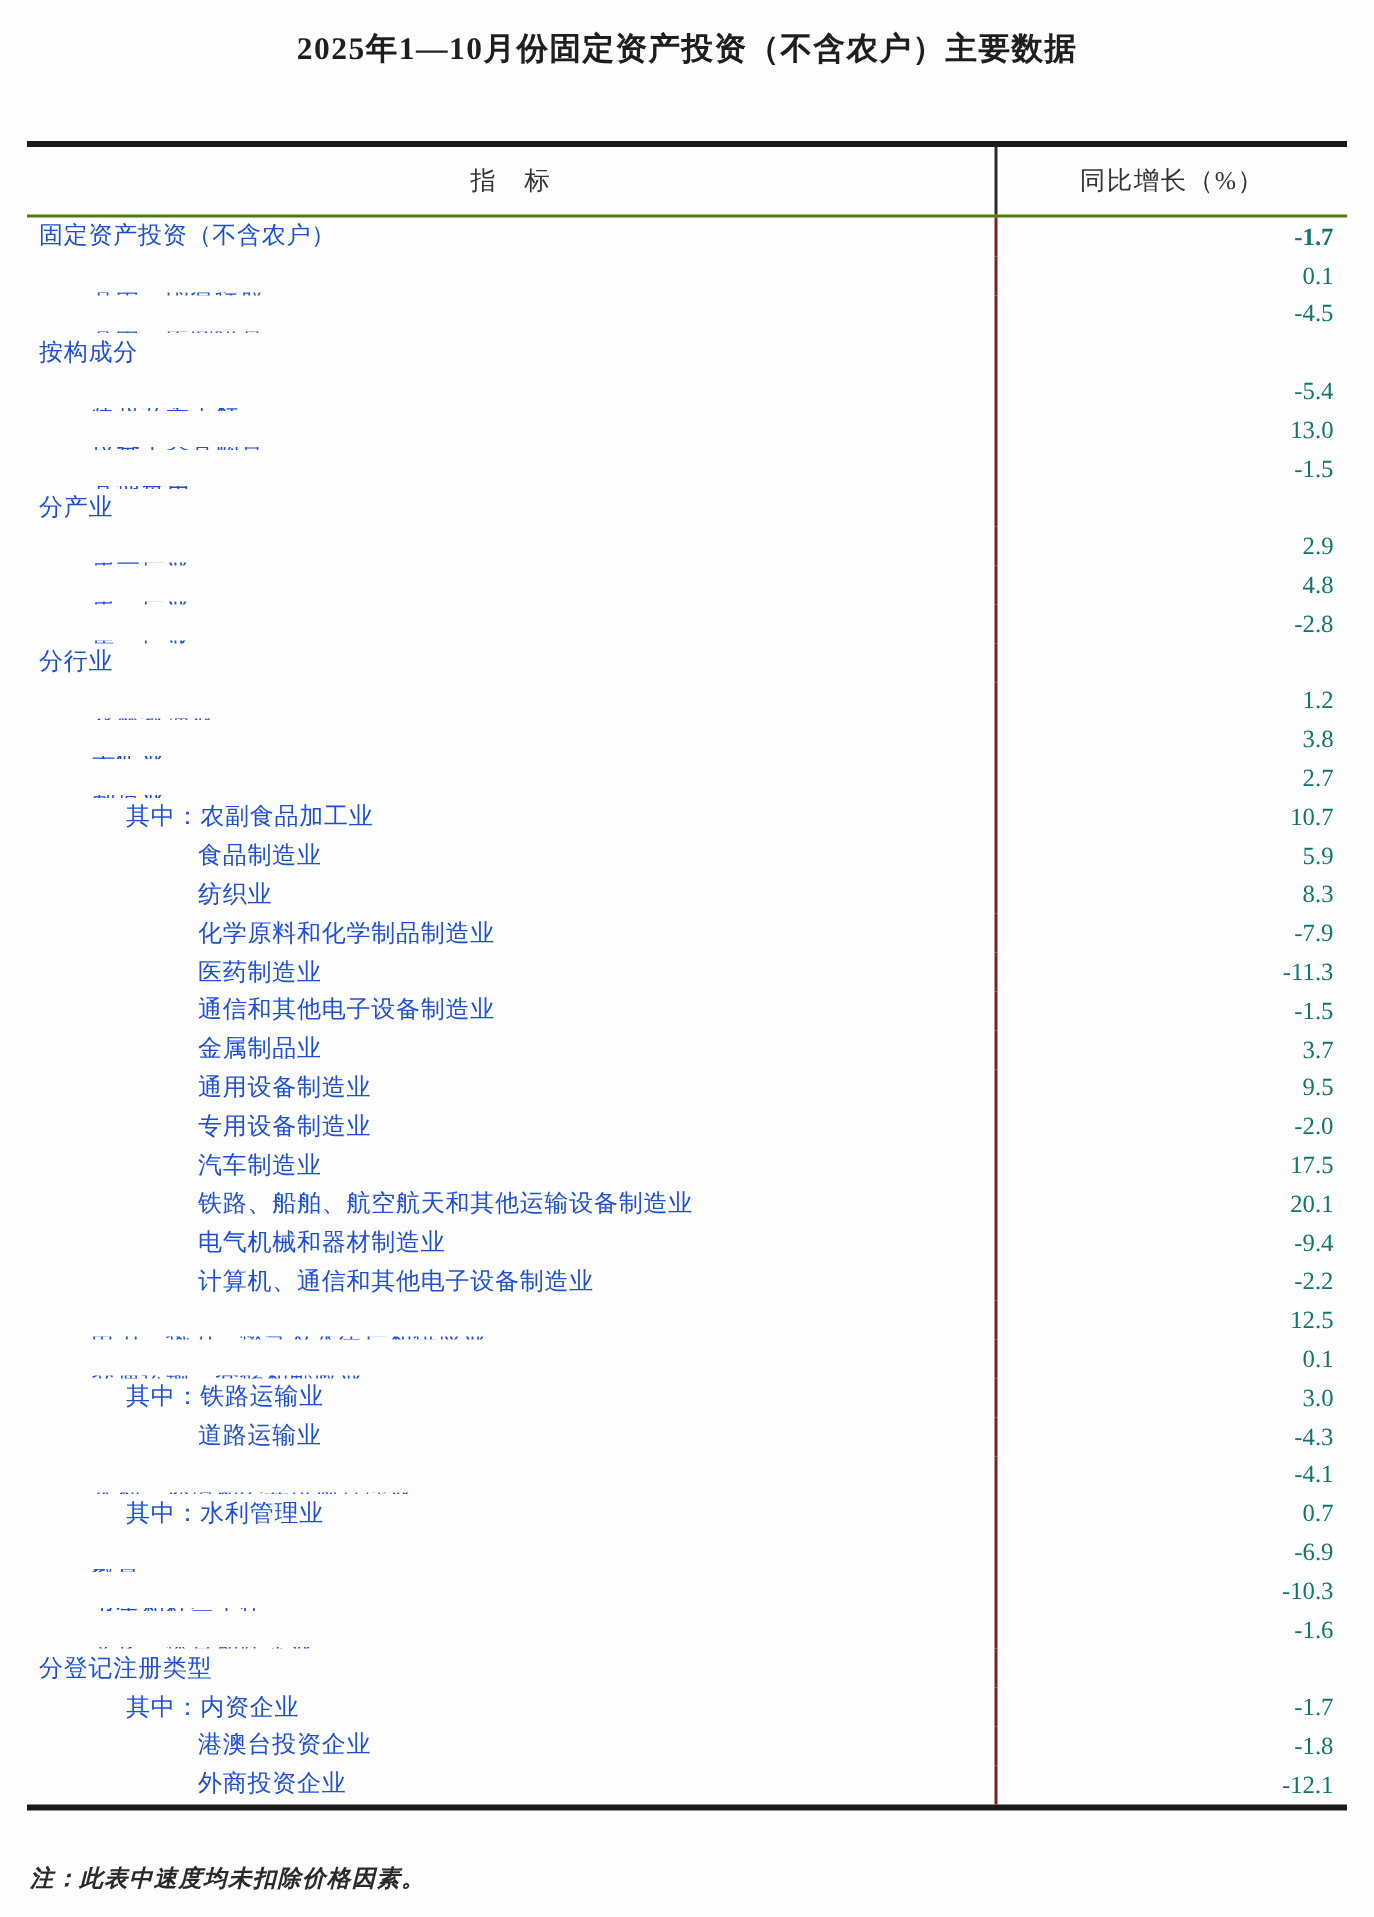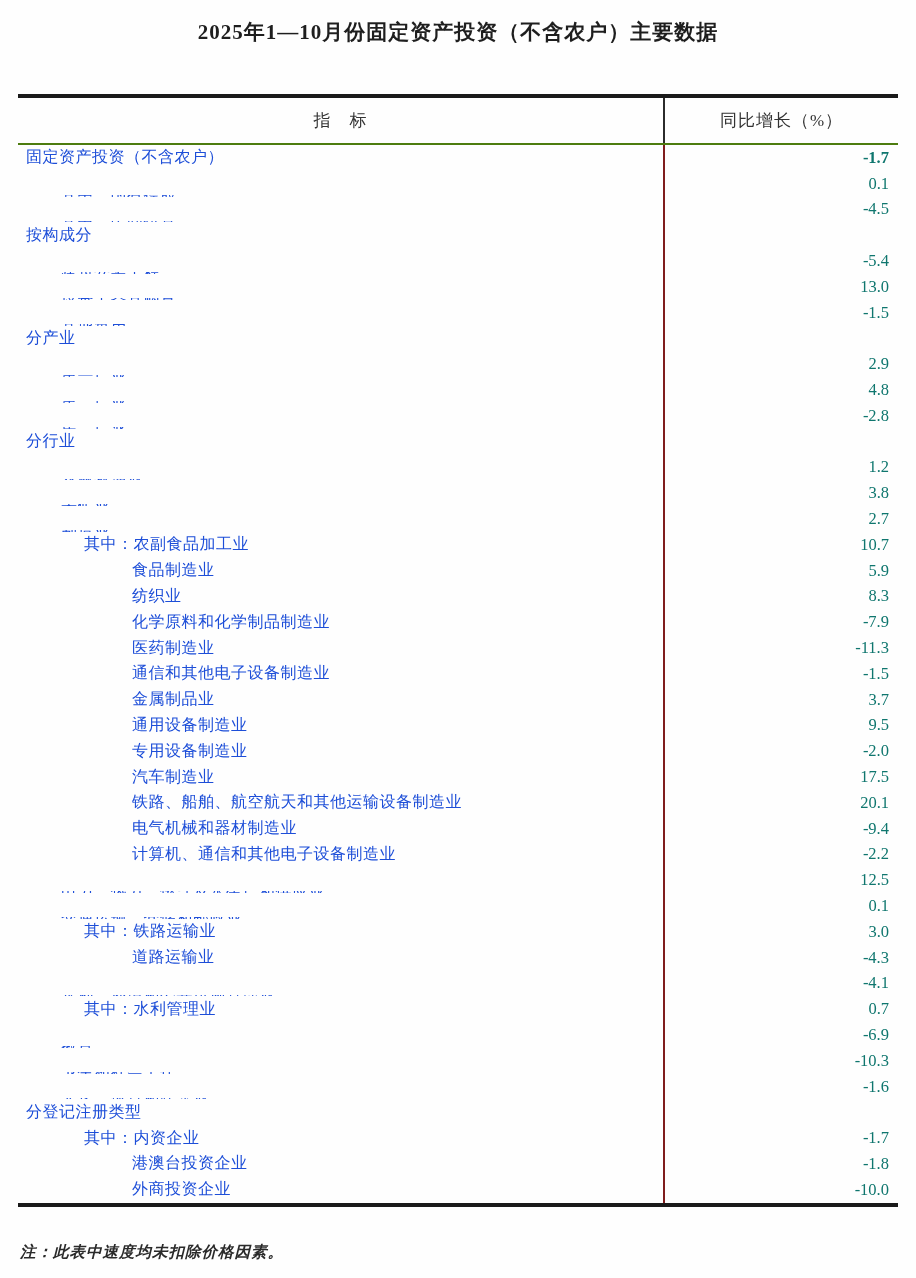--- a/index.html
+++ b/index.html
@@ -245,20 +245,20 @@
         <div class="row">
           <div class="cell label indent-2">其中：内资企业</div>
           <div class="cell value">-1.7</div>
         </div>
         <div class="row">
           <div class="cell label indent-3">港澳台投资企业</div>
           <div class="cell value">-1.8</div>
         </div>
         <div class="row">
           <div class="cell label indent-3">外商投资企业</div>
-          <div class="cell value">-10.0</div>
+          <div class="cell value">-12.1</div>
         </div>
       </div>
   </div>
 
   <div class="note">注：此表中速度均未扣除价格因素。</div>
 
 </div>
 
 </body></html>

